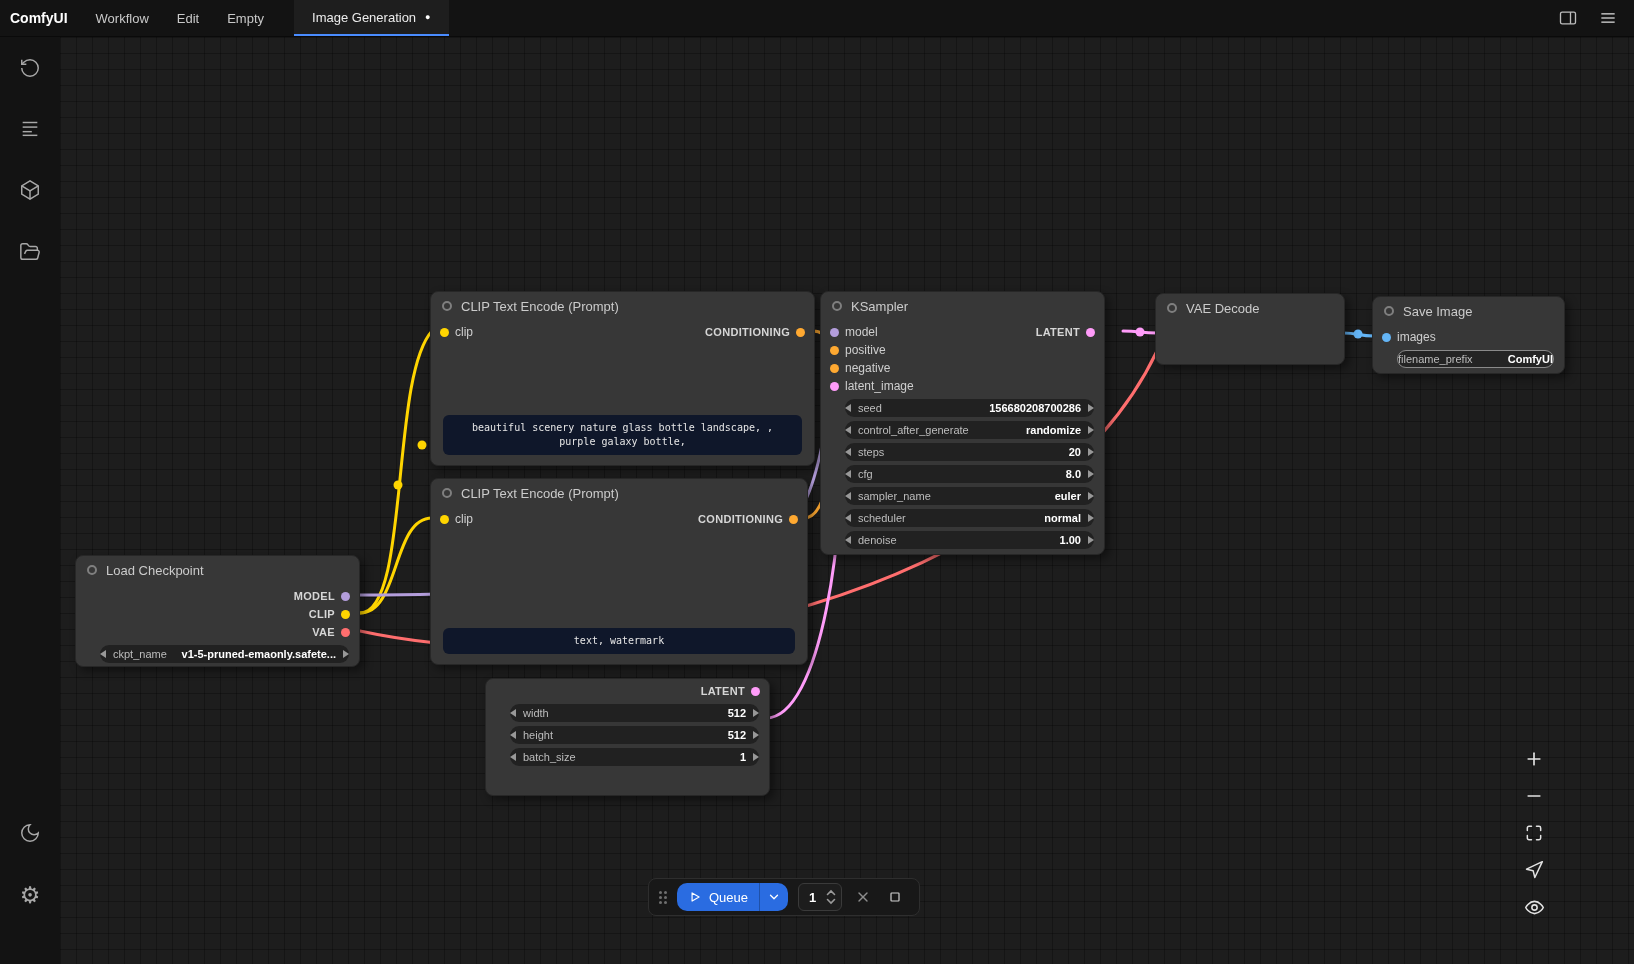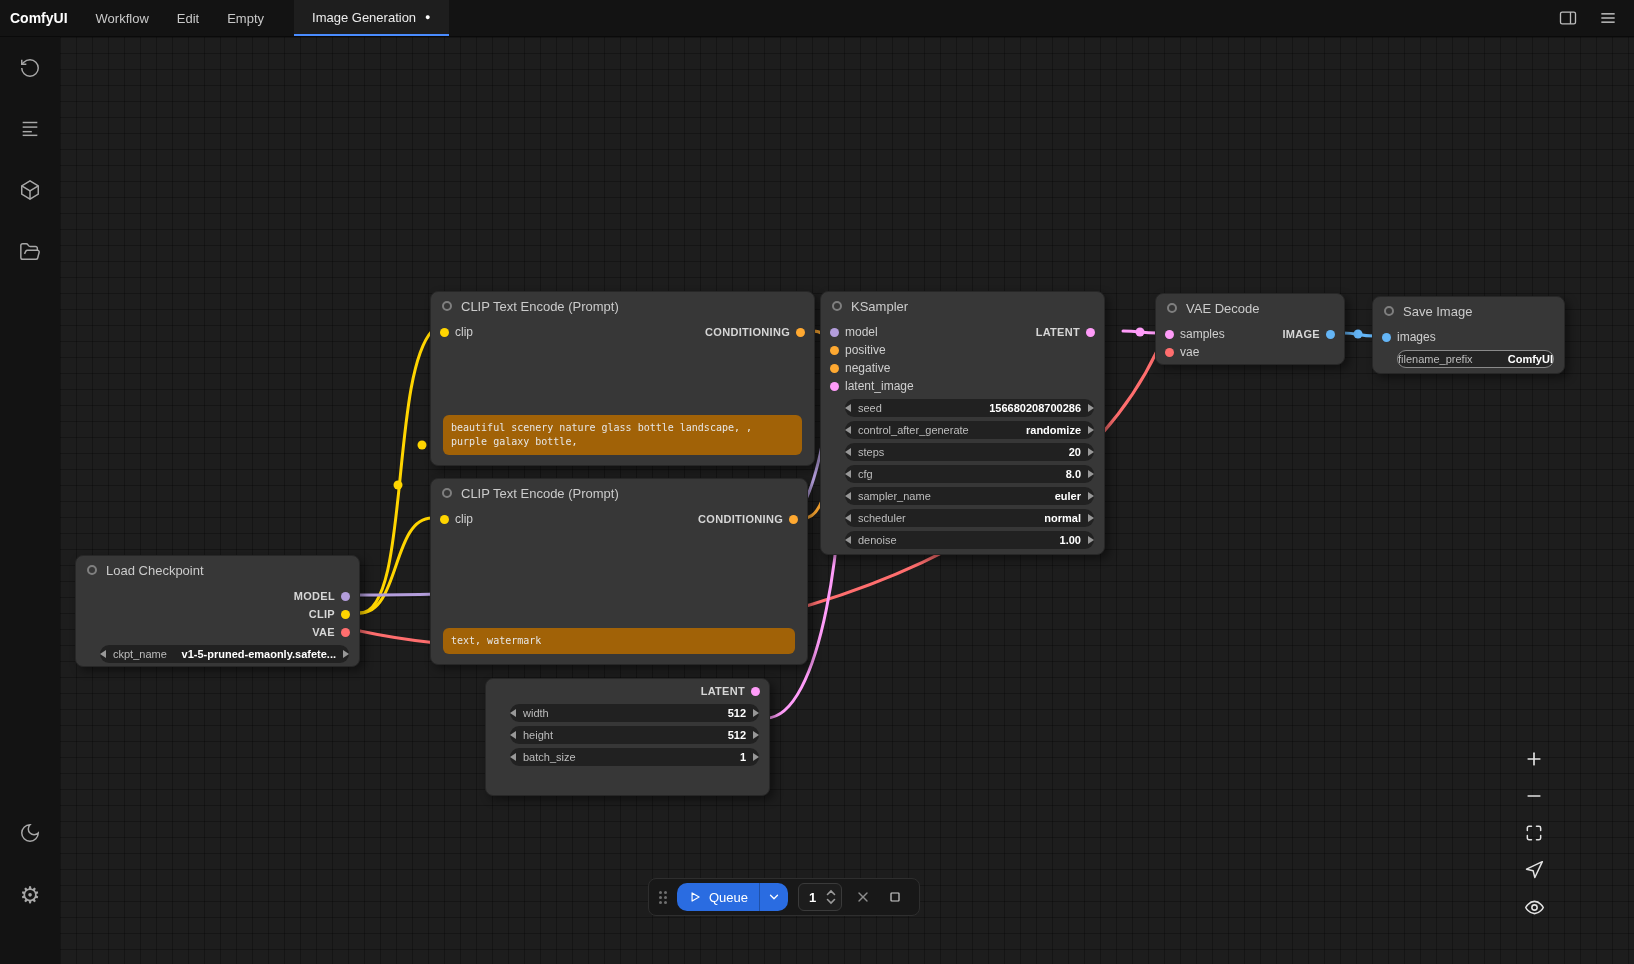--- a/index.html
+++ b/index.html
@@ -62,24 +62,24 @@
   .widget { height:18px; margin:0 10px 4px 24px; background:#212121; border-radius:9px;
             display:flex; align-items:center; gap:7px; padding:0 0; }
   .warr { width:0; height:0; border-top:4px solid transparent; border-bottom:4px solid transparent;
           flex:none; cursor:pointer; }
   .warr.l { border-right:6px solid #989898; }
   .warr.r { border-left:6px solid #989898; }
   .wname { color:#bdbdbd; font-size:11px; white-space:nowrap; }
   .wval  { color:#ffffff; font-size:11px; font-weight:bold; margin-left:auto; white-space:nowrap; }
   .widget.text-widget { border:1px solid #8a8a8a; background:#242424; }
 
-  .prompt-box { position:absolute; left:12px; right:12px; bottom:10px; background:#a16207;
+  .prompt-box { position:absolute; left:12px; right:12px; bottom:10px; background:#0f172a;
                 border-radius:6px; padding:6px 8px; color:#e6e6e6;
                 font-family:"DejaVu Sans Mono", monospace; font-size:10px; line-height:14px;
-                overflow:hidden; }
+                overflow:hidden;text-align:center; }
 
   
   #queue-panel { position:absolute; left:588px; top:841px; width:272px; height:38px; z-index:6;
                  background:#181818; border:1px solid #2e2e2e; border-radius:8px;
                  display:flex; align-items:center; gap:10px; padding:0 10px; }
   .drag-dots { display:grid; grid-template-columns:repeat(2,3px); grid-auto-rows:3px; gap:2px; }
   .drag-dots i { width:3px; height:3px; border-radius:50%; background:#6f6f6f; }
   #queue-btn { height:28px; background:#2a6ce1; border-radius:10px; display:flex; align-items:stretch;
                cursor:pointer; }
   .queue-main { display:flex; align-items:center; gap:7px; padding:0 11px; }
@@ -384,38 +384,20 @@
         <i class="warr r"></i>
       </div>
     </div>
   </div>
 
   <div class="node" style="left:1095px; top:256px; width:190px; height:72px">
     <div class="node-header">
       <span class="status-dot"></span>
       <span class="node-title">VAE Decode</span>
     </div>
-    <div class="ports">
-      <div class="port-row">
-        <span class="port in">
-          <i class="pdot c-latent"></i>
-          <span>samples</span>
-        </span>
-        <span class="port out">
-          <span>IMAGE</span>
-          <i class="pdot c-image"></i>
-        </span>
-      </div>
-      <div class="port-row">
-        <span class="port in">
-          <i class="pdot c-vae"></i>
-          <span>vae</span>
-        </span>
-      </div>
-    </div>
   </div>
 
   <div class="node" style="left:1312px; top:259px; width:193px; height:78px">
     <div class="node-header">
       <span class="status-dot"></span>
       <span class="node-title">Save Image</span>
     </div>
     <div class="ports">
       <div class="port-row">
         <span class="port in">

